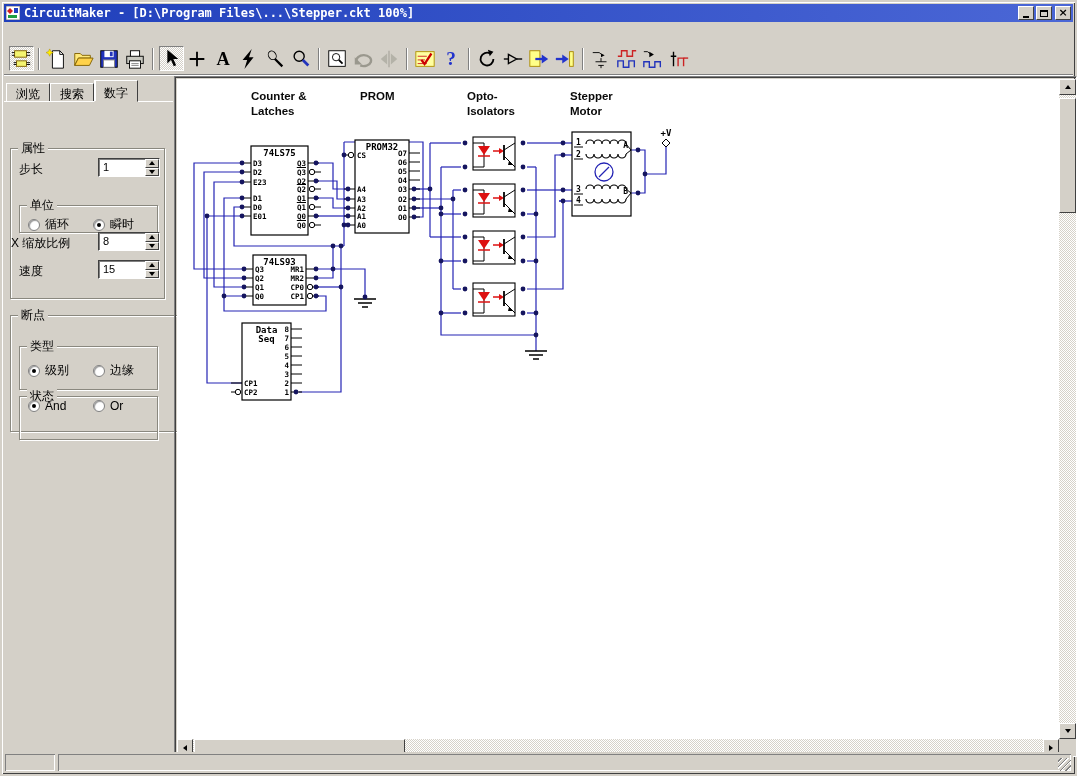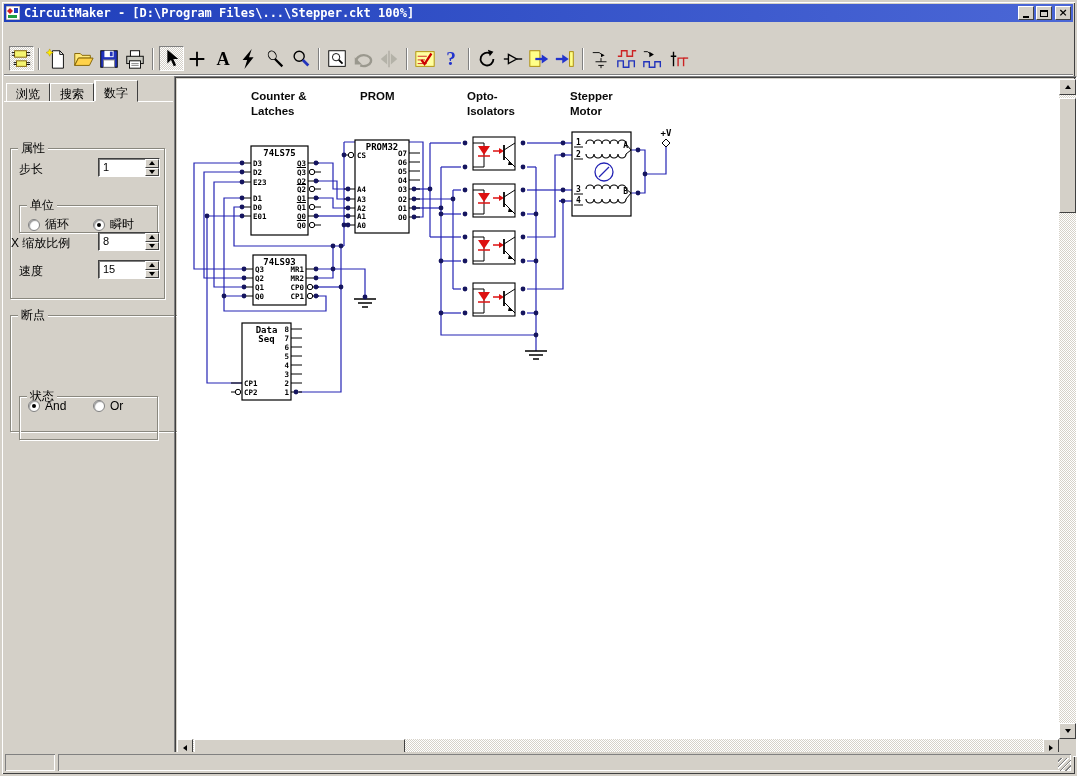--- a/index.html
+++ b/index.html
@@ -328,20 +328,31 @@
               </span>
             <span class="spinbtn">
                 <span class="down"></span>
               </span>
           </span>
         </div>
       </div>
 
       <div class="groupbox" style="left:6px;top:197px;width:178px;height:117px">
         <span class="grouplabel">断点</span>
+        <div class="groupbox" style="left:8px;top:14px;width:139px;height:44px">
+          <span class="grouplabel">类型</span>
+          <span class="radiorow" style="left:8px;top:15px">
+            <span class="radio checked"></span>
+            <span>级别</span>
+          </span>
+          <span class="radiorow" style="left:73px;top:15px">
+            <span class="radio"></span>
+            <span>边缘</span>
+          </span>
+        </div>
         <div class="groupbox" style="left:8px;top:64px;width:139px;height:44px">
           <span class="grouplabel">状态</span>
           <span class="radiorow" style="left:8px;top:2px">
             <span class="radio checked"></span>
             <span>And</span>
           </span>
           <span class="radiorow" style="left:73px;top:2px">
             <span class="radio"></span>
             <span>Or</span>
           </span>

